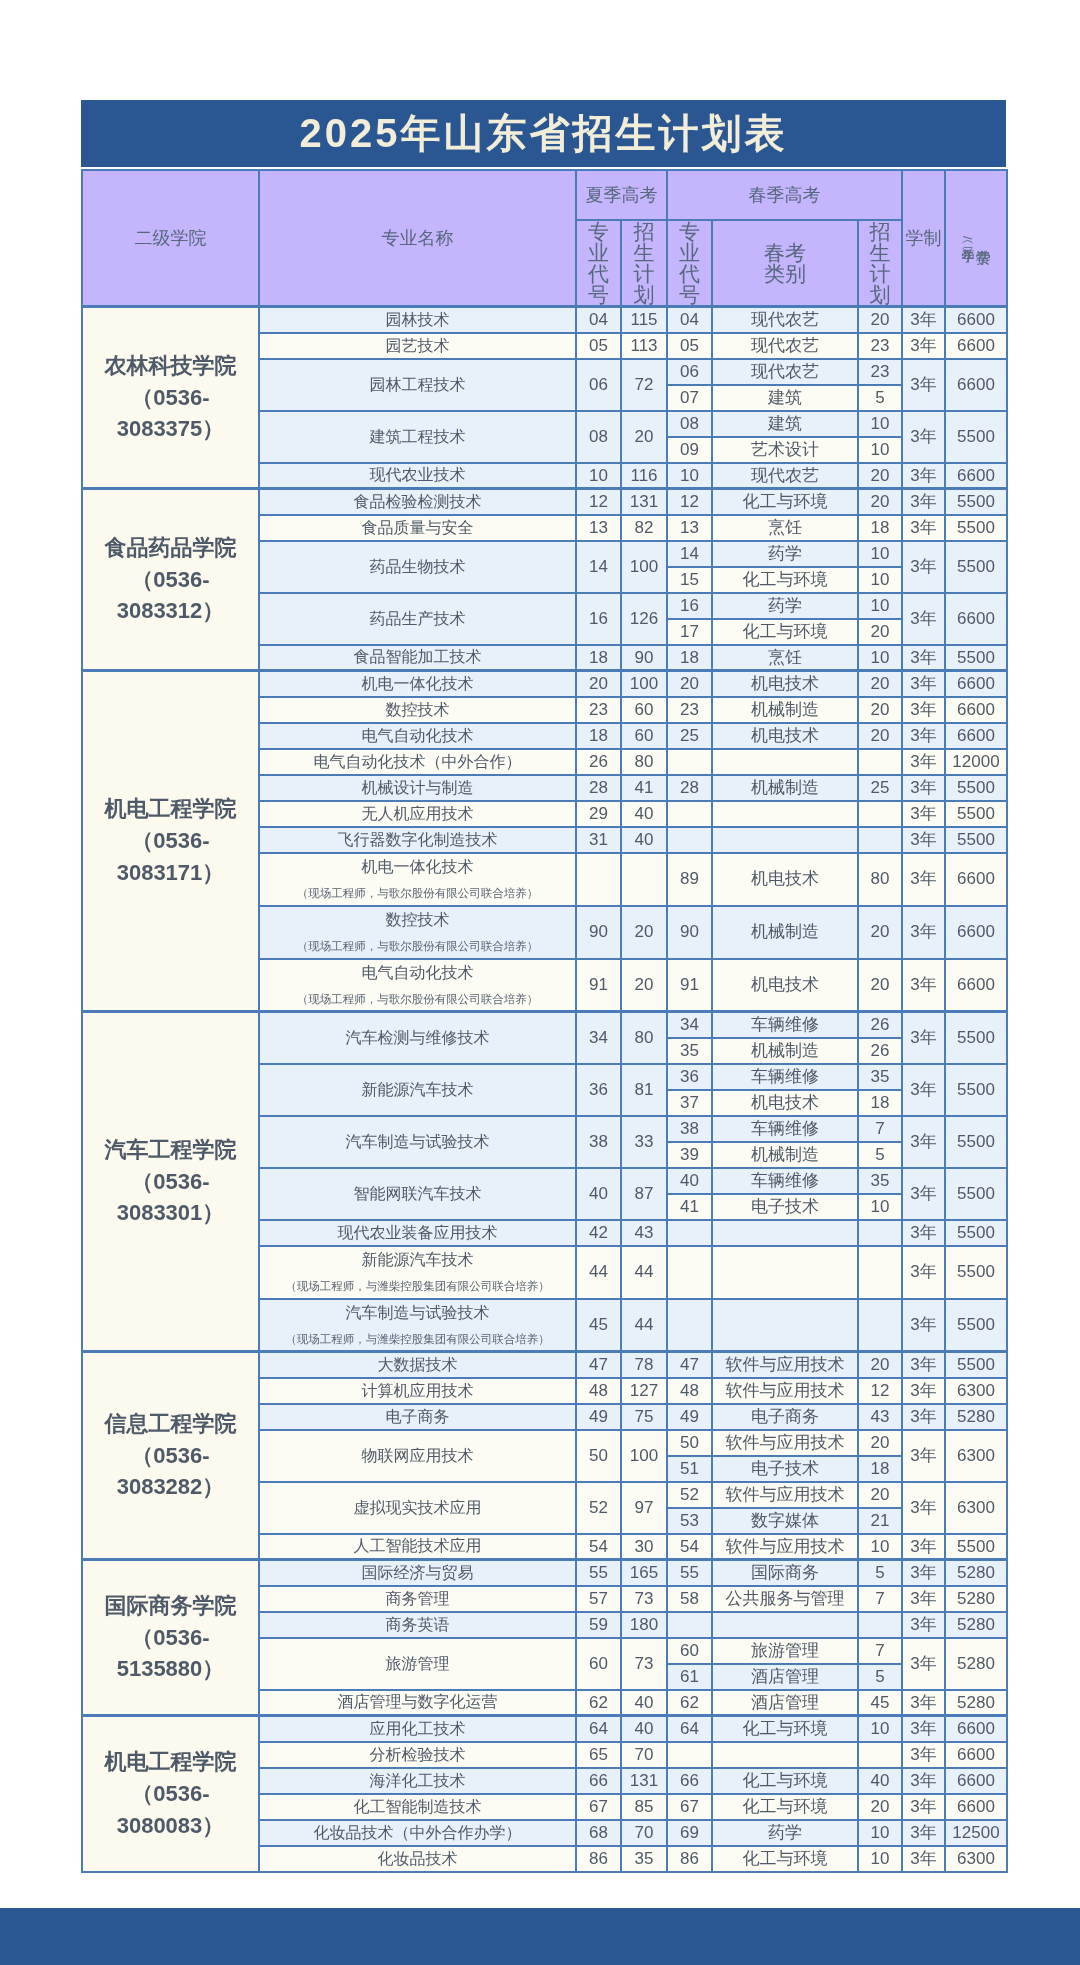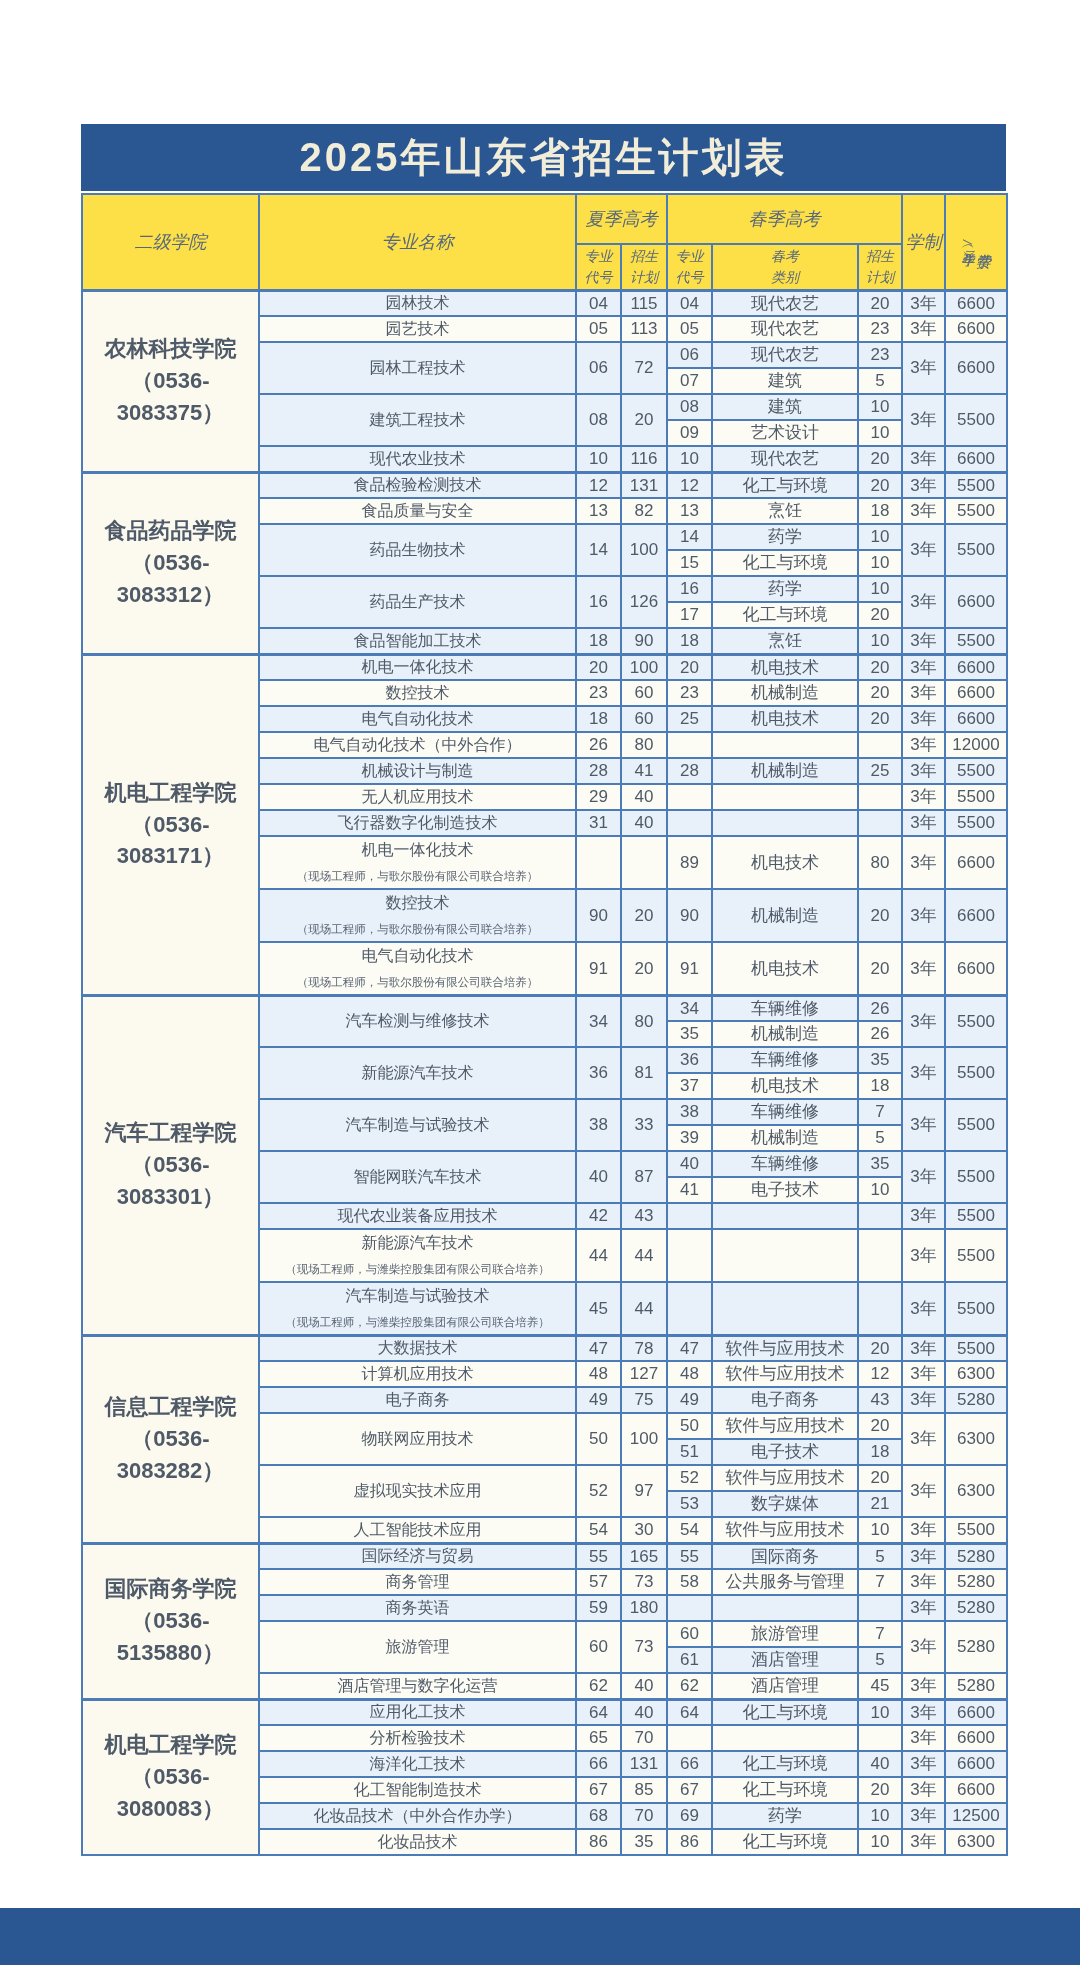--- a/index.html
+++ b/index.html
@@ -23,50 +23,48 @@
   .title-bar {
     height: 67px;
     background: #2a5691;
     color: #f2edd9;
     font-size: 40px;
     font-weight: bold;
     letter-spacing: 3px;
     display: flex;
     align-items: center;
     justify-content: center;
-    margin-top: 24px;
   }
   table.plan-table {
     border-collapse: collapse;
     table-layout: fixed;
     width: 925px;
     margin-top: 2px;
   }
   table.plan-table th,
   table.plan-table td {
     border: 2px solid #4b7cb7;
     text-align: center;
     vertical-align: middle;
     padding: 0 2px;
     box-sizing: border-box;
     overflow: hidden;
   }
   thead th {
-    background: #fde047;
+    background: #c4b5fd;
     color: #57687e;
     font-weight: normal;
     font-size: 18px;
-    font-style: italic;
   }
   thead tr.group-row { height: 50px; }
   thead tr.sub-row   { height: 46px; }
   th.two-line {
     white-space: pre-line;
     line-height: 21px;
-    font-size: 14px;
+    font-size: 21px;
   }
   .vtext {
     display: flex;
     flex-direction: row;
     align-items: center;
     justify-content: center;
     gap: 1px;
     height: 92px;
   }
   .vtext .vline {

